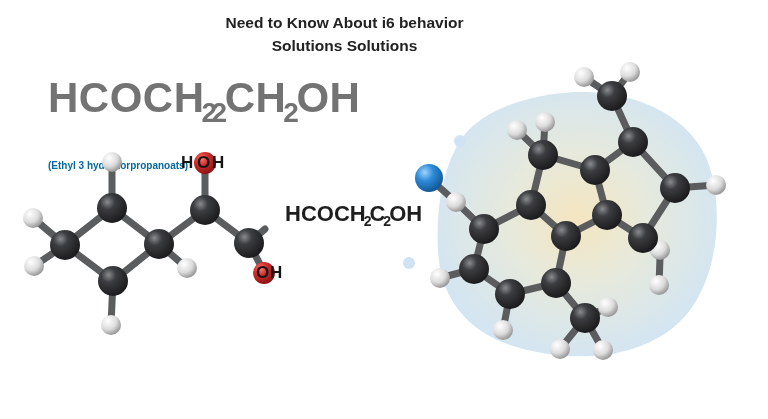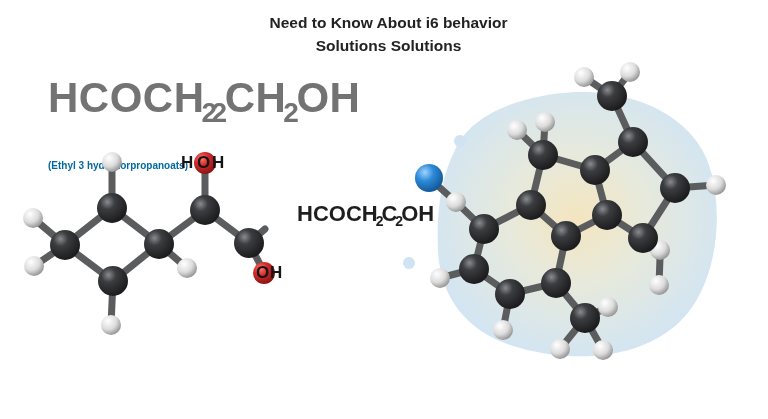--- a/index.html
+++ b/index.html
@@ -1,23 +1,23 @@
 <!DOCTYPE html>
 <html><head>
 <meta charset="utf-8">
 <style>
   html, body { margin: 0; padding: 0; }
   body { width: 768px; height: 419px; background: #ffffff; position: relative; overflow: hidden; font-family: "Liberation Sans", "DejaVu Sans", sans-serif; }
-  .title { position: absolute; left: 0; width: 689px; text-align: center; font-weight: bold; color: #222; font-size: 15.5px; line-height: 21px; padding-left: 44px; }
+  .title { position: absolute; left: 0; width: 689px; text-align: center; font-weight: bold; color: #222; font-size: 15.5px; line-height: 21px; }
   .title.l1 { top: 12px; }
   .title.l2 { top: 35px; }
   .formula-main { position: absolute; left: 48px; top: 74px; font-weight: bold; font-size: 42px; color: #737373; letter-spacing: 0.5px; white-space: nowrap; line-height: 48px; }
   .formula-main .sub { font-size: 28px; vertical-align: -10px; margin: 0 -3px; }
   .subtitle { position: absolute; left: 48px; top: 120px; font-weight: bold; font-size: 10px; color: #0369a1; white-space: nowrap; margin-top: 40px; }
-  .formula-mid { position: absolute; left: 285px; top: 201px; font-weight: bold; font-size: 22px; color: #1e1e1e; white-space: nowrap; line-height: 26px; margin-left: 12px; }
+  .formula-mid { position: absolute; left: 285px; top: 201px; font-weight: bold; font-size: 22px; color: #1e1e1e; white-space: nowrap; line-height: 26px; }
   .formula-mid .sub { font-size: 14px; vertical-align: -5px; margin: 0 -2px; }
   .atom-label { position: absolute; font-weight: bold; font-size: 17px; color: #151515; white-space: nowrap; }
   svg { position: absolute; left: 0; top: 0; }
 </style>
 </head>
 <body>
 
 <div class="title l1">Need to Know About i6 behavior</div>
 <div class="title l2">Solutions Solutions</div>
 

